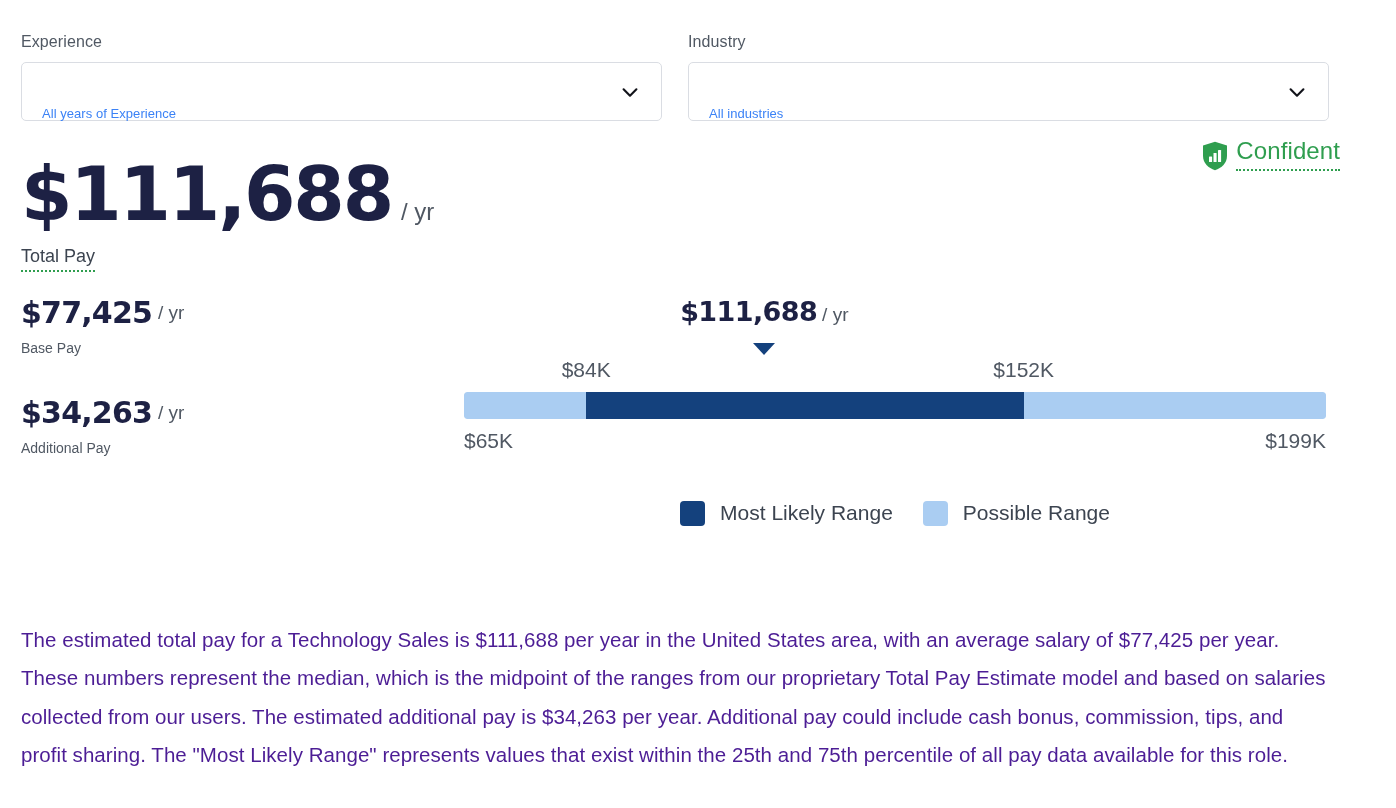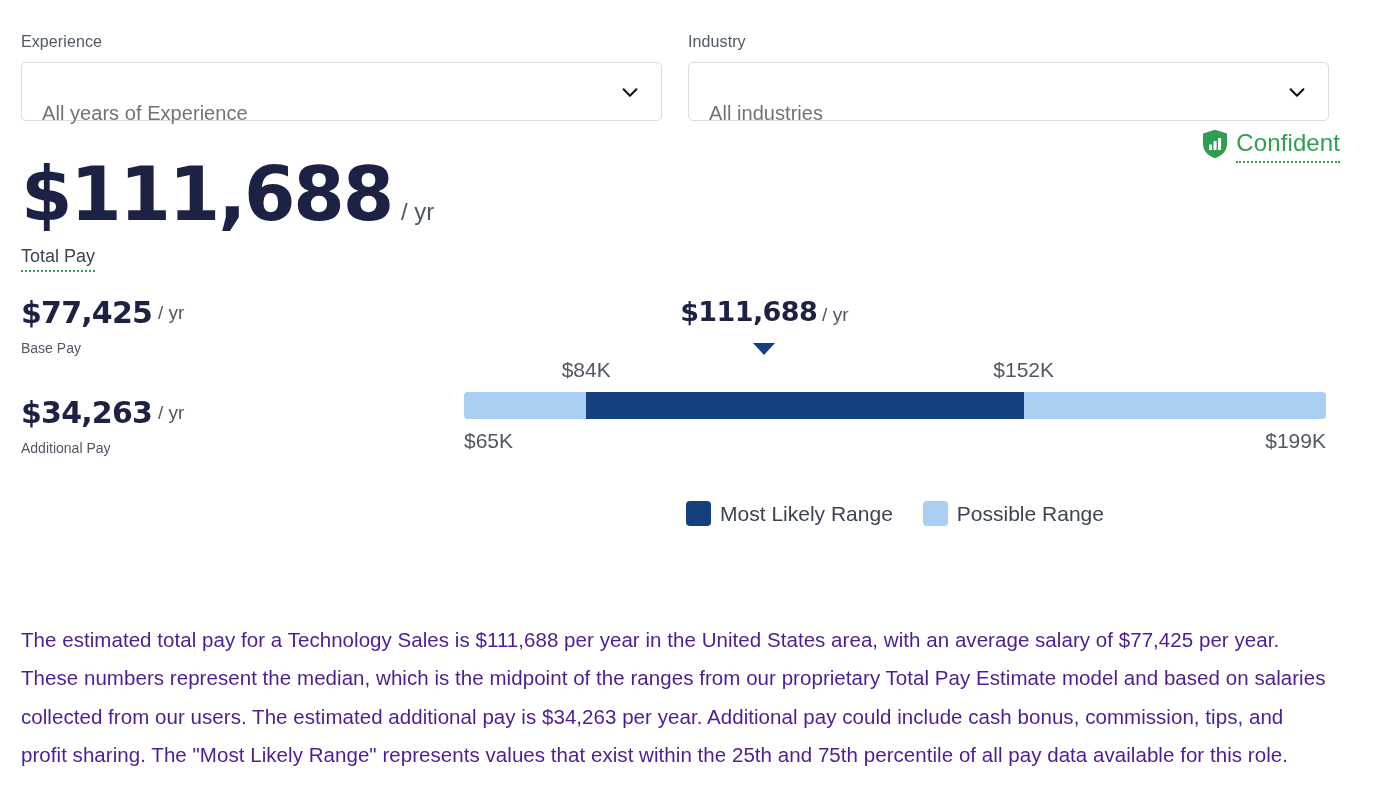--- a/index.html
+++ b/index.html
@@ -37,22 +37,22 @@
     height: 59px;
     border: 1px solid #dadde3;
     border-radius: 5px;
     background: #ffffff;
     display: flex;
     align-items: center;
     padding: 0 20px;
     cursor: pointer;
   }
   .select-value {
-    font-size: 20px;
-    color: #737373;
+    font-size: 13px;
+    color: #3b82f6;
     letter-spacing: 0.05px;
     margin-top: 44px;
   }
   .chev {
     position: absolute;
     right: 20px;
     top: 50%;
     transform: translateY(-50%);
     width: 22px;
     height: 22px;
@@ -89,23 +89,23 @@
     color: #3c4450;
     border-bottom: 2px dotted #2f9e4f;
     padding-bottom: 3px;
     cursor: pointer;
   }
 
   
   .confidence {
     position: absolute;
     right: 56px;
-    top: 8px;
-    display: flex;
-    align-items: flex-start;
+    top: 16px;
+    display: flex;
+    align-items: flex-end;
     gap: 8px;
     cursor: pointer;
   }
   .shield-icon { width: 26px; height: 30px; display: block; }
   .confidence-text {
     font-size: 24px;
     color: #2f9e4f;
     border-bottom: 2px dotted #2f9e4f;
     padding-bottom: 4px;
     letter-spacing: 0.1px;
@@ -241,22 +241,22 @@
     left: 464px;
     top: 205px;
     width: 862px;
     display: flex;
     justify-content: center;
     align-items: center;
     gap: 30px;
   }
   .legend-item {
     display: flex;
-    align-items: center;
-    gap: 9px;
+    align-items: flex-start;
+    gap: 15px;
   }
   .swatch {
     width: 25px;
     height: 25px;
     border-radius: 4px;
     display: block;
   }
   .legend-text {
     font-size: 21px;
     color: #3c4450;

